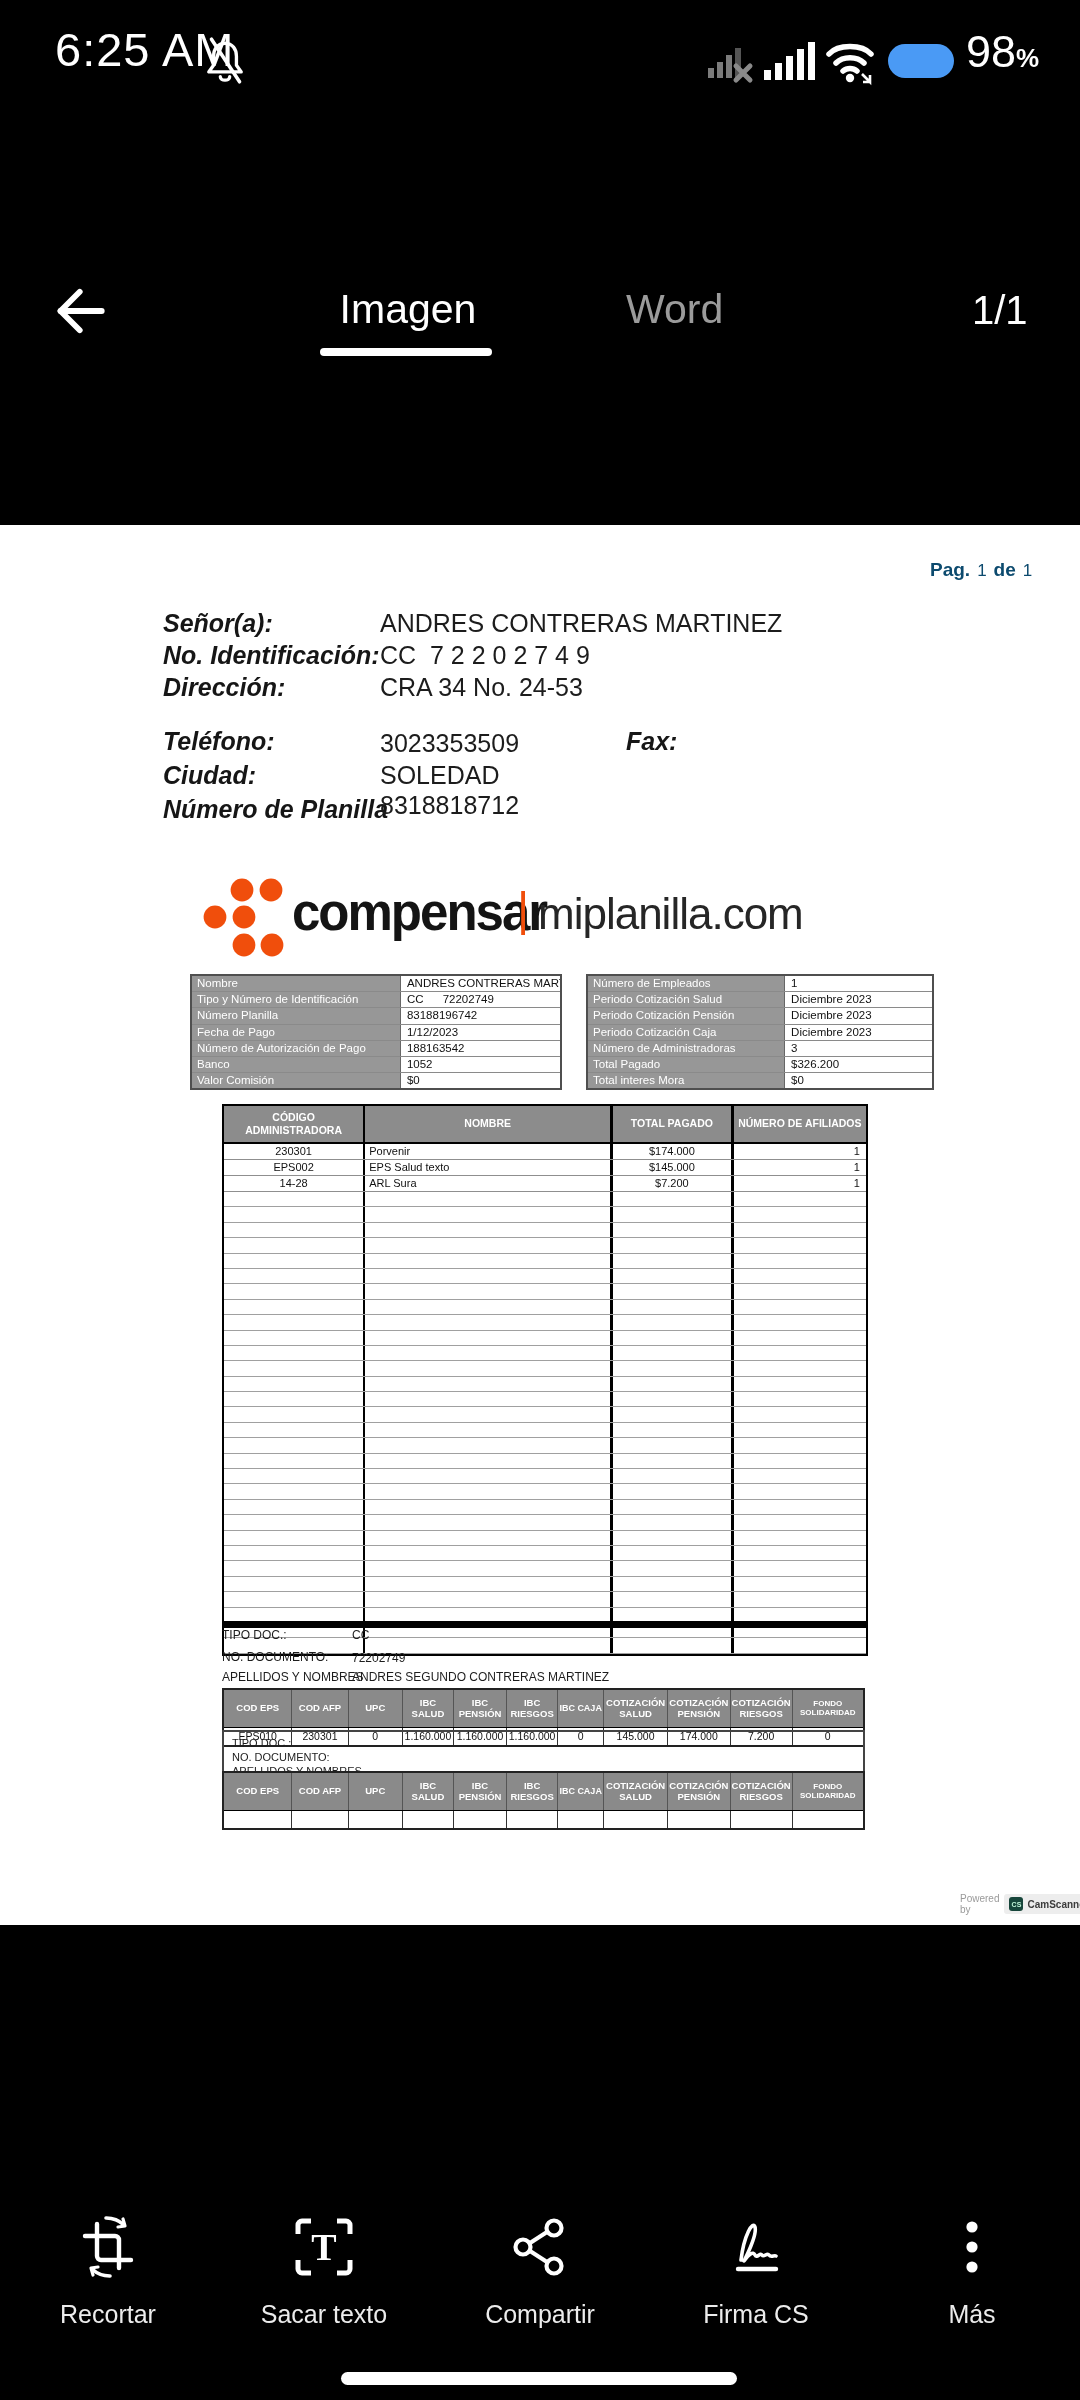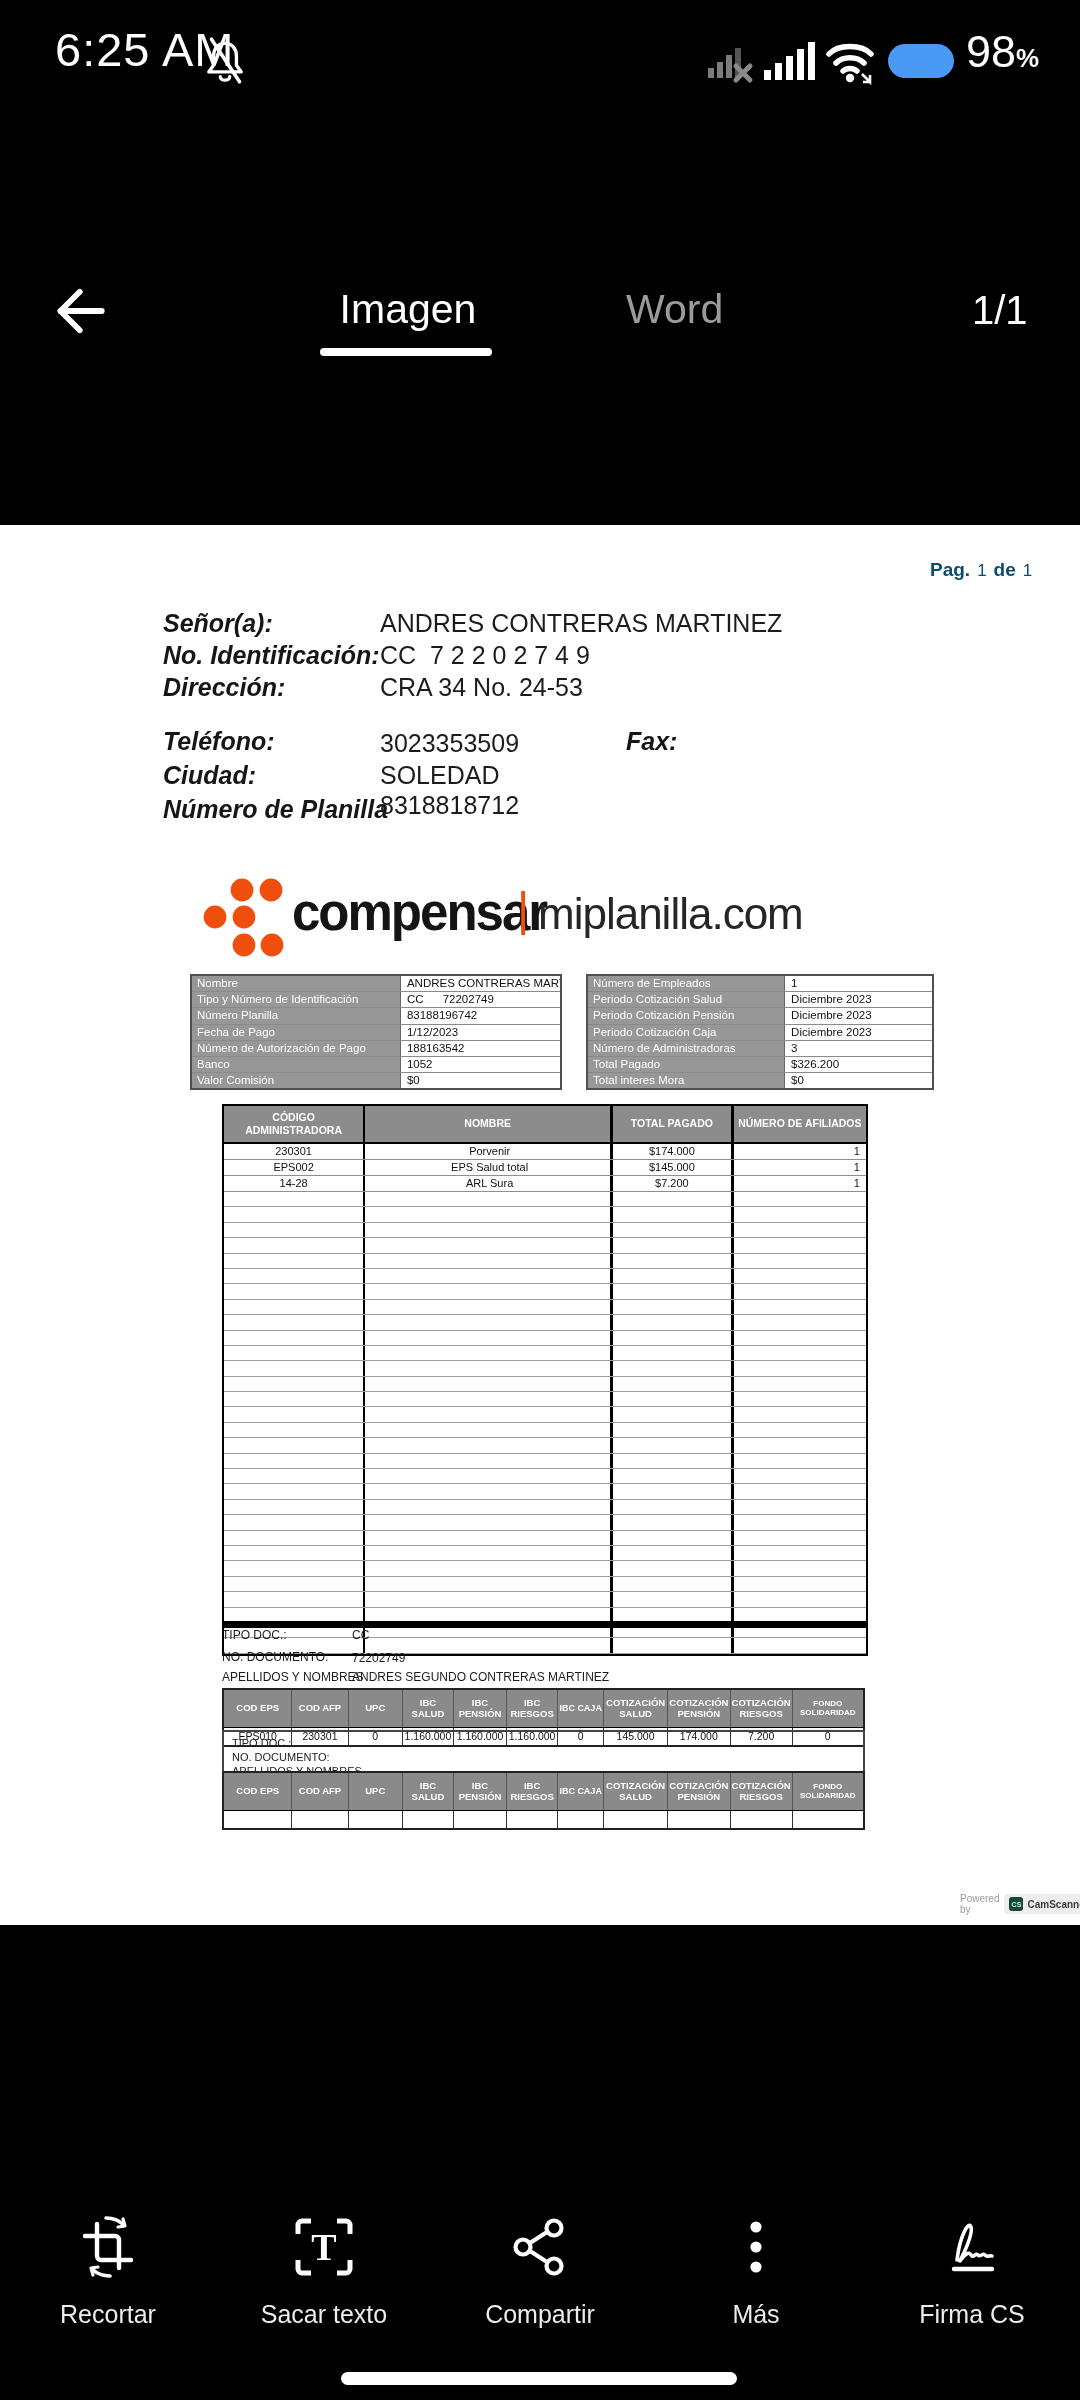--- a/index.html
+++ b/index.html
@@ -56,21 +56,21 @@
   .admin-table{position:absolute;left:222px;top:579px;width:642px;border:2px solid #000;background:#fff;}
   .a-head{display:grid;grid-template-columns:22% 38.6% 18.8% 20.6%;background:#8c8c8c;border-bottom:2px solid #000;height:36px;}
   .a-hcell{color:#fff;font-weight:bold;font-size:10.5px;display:flex;align-items:center;justify-content:center;text-align:center;line-height:1.25;padding:0 4px;box-sizing:border-box;}
   .a-row{display:grid;grid-template-columns:22% 38.6% 18.8% 20.6%;height:15px;border-bottom:1px solid #8f8f8f;}
   .a-row.empty{height:14.4px;border-bottom:1px solid #a0a0a0;}
   .a-cell{font-size:11px;line-height:14px;color:#111;overflow:hidden;box-sizing:border-box;}
   .a-head .c1,.a-row .c1{border-right:2px solid #000;}
   .a-head .c2,.a-row .c2{border-right:3px solid #000;}
   .a-head .c3,.a-row .c3{border-right:3px solid #000;}
   .a-row .c1{text-align:center;}
-  .a-row .c2{text-align:center;padding-left:4px;}
+  .a-row .c2{text-align:left;padding-left:4px;}
   .a-row .c3{text-align:center;}
   .a-row .c4{text-align:right;padding-right:6px;}
   .thick-line{position:absolute;left:222px;top:1096px;width:644px;height:7px;background:#000;}
 
   
   .sec-label{position:absolute;font-size:12px;color:#1d1d1d;}
   .sec-value{position:absolute;font-size:12px;color:#1d1d1d;}
   .p-table{position:absolute;left:222px;width:643px;border:2px solid #222;background:#fff;box-sizing:border-box;}
   .p-head{display:grid;grid-template-columns:10.7% 8.8% 8.5% 8% 8.3% 8% 7.2% 10% 9.8% 9.7% 11%;background:#8a8a8a;height:37px;}
   .p-hcell{color:#fff;font-size:9.5px;font-weight:600;display:flex;align-items:center;justify-content:center;text-align:center;line-height:1.1;border-right:1px solid #555;box-sizing:border-box;padding:0 1px;}
@@ -247,21 +247,21 @@
         <div class="a-hcell c4">NÚMERO DE AFILIADOS</div>
       </div>
       <div class="a-row">
         <div class="a-cell c1">230301</div>
         <div class="a-cell c2">Porvenir</div>
         <div class="a-cell c3">$174.000</div>
         <div class="a-cell c4">1</div>
       </div>
       <div class="a-row">
         <div class="a-cell c1">EPS002</div>
-        <div class="a-cell c2">EPS Salud total</div>
+        <div class="a-cell c2">EPS Salud texto</div>
         <div class="a-cell c3">$145.000</div>
         <div class="a-cell c4">1</div>
       </div>
       <div class="a-row">
         <div class="a-cell c1">14-28</div>
         <div class="a-cell c2">ARL Sura</div>
         <div class="a-cell c3">$7.200</div>
         <div class="a-cell c4">1</div>
       </div>
       <div id="admin-empty">
@@ -562,32 +562,32 @@
           <circle cx="46" cy="51" r="7.5" fill="none" stroke="#fff" stroke-width="4.2"></circle>
           <line x1="22" y1="28" x2="39" y2="17" stroke="#fff" stroke-width="4.2"></line>
           <line x1="22" y1="36" x2="39" y2="47" stroke="#fff" stroke-width="4.2"></line>
         </svg>
       </div>
       <div class="tool-label">Compartir</div>
     </div>
     <div class="tool-item">
       <div class="tool-icon">
         <svg width="64" height="64" viewBox="0 0 64 64">
+          <path d="M17 45 C 20 20, 29 5, 31 12 C 33 19, 24 38, 20 46 C 25 39, 29 36, 31 40 C 33 44, 36 37, 38 40 C 40 43, 43 37, 45 40 C 47 43, 50 40, 52 41" fill="none" stroke="#fff" stroke-width="3.6" stroke-linecap="round" stroke-linejoin="round"></path>
+          <line x1="14" y1="54" x2="52" y2="54" stroke="#fff" stroke-width="4.4" stroke-linecap="round"></line>
+        </svg>
+      </div>
+      <div class="tool-label">Firma CS</div>
+    </div>
+    <div class="tool-item">
+      <div class="tool-icon">
+        <svg width="64" height="64" viewBox="0 0 64 64">
           <circle cx="32" cy="12" r="5.6" fill="#fff"></circle>
           <circle cx="32" cy="32" r="5.6" fill="#fff"></circle>
           <circle cx="32" cy="52" r="5.6" fill="#fff"></circle>
         </svg>
       </div>
       <div class="tool-label">Más</div>
     </div>
-    <div class="tool-item">
-      <div class="tool-icon">
-        <svg width="64" height="64" viewBox="0 0 64 64">
-          <path d="M17 45 C 20 20, 29 5, 31 12 C 33 19, 24 38, 20 46 C 25 39, 29 36, 31 40 C 33 44, 36 37, 38 40 C 40 43, 43 37, 45 40 C 47 43, 50 40, 52 41" fill="none" stroke="#fff" stroke-width="3.6" stroke-linecap="round" stroke-linejoin="round"></path>
-          <line x1="14" y1="54" x2="52" y2="54" stroke="#fff" stroke-width="4.4" stroke-linecap="round"></line>
-        </svg>
-      </div>
-      <div class="tool-label">Firma CS</div>
-    </div>
   </div>
 
   <div class="home-indicator"></div>
 </div>
 
 </body></html>

